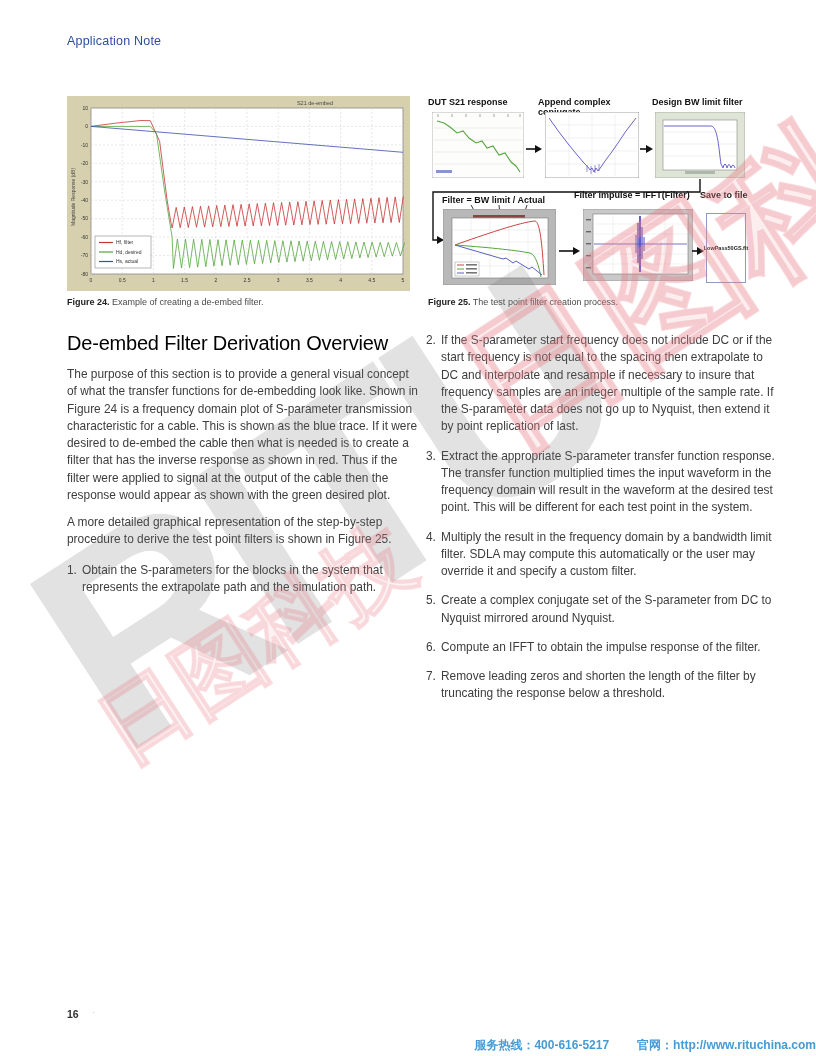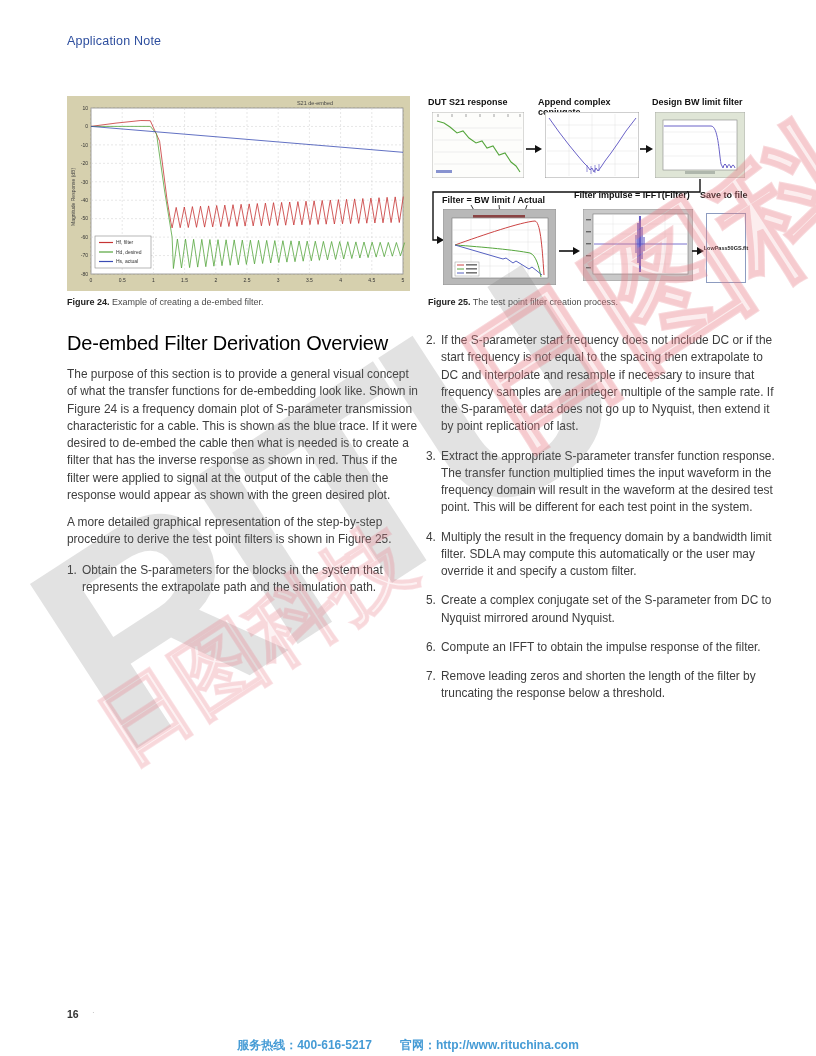--- a/index.html
+++ b/index.html
@@ -32,21 +32,21 @@
   .wm{position:absolute;pointer-events:none;z-index:40;white-space:nowrap;line-height:1;}
   .wm-ritu{left:18px;top:368px;font-size:285px;font-weight:bold;letter-spacing:-14px;
            color:rgba(110,110,110,0.20);transform:rotate(-33deg);}
   .wm-cjk1{left:430px;top:168px;font-size:150px;font-weight:bold;color:rgba(233,125,135,0.14);
            -webkit-text-stroke:2px rgba(233,125,135,0.30);transform:rotate(-33deg);}
   .wm-cjk2{left:80px;top:600px;font-size:88px;font-weight:bold;color:rgba(233,125,135,0.10);
            -webkit-text-stroke:1.5px rgba(233,125,135,0.22);transform:rotate(-33deg);}
   
   .pagenum{position:absolute;left:67px;top:1008px;font-size:10.5px;font-weight:bold;color:#333;}
   .pagetick{position:absolute;left:92px;top:1008px;font-size:8px;color:#bbb;}
-  .footer-line{position:absolute;left:0;top:1037px;width:816px;text-align:center;font-size:12px;
+  .footer-line{position:absolute;left:0;top:1037px;width:816px;text-align:right;font-size:12px;
                color:#459bd5;font-weight:bold;}
   .footer-line .gap{display:inline-block;width:28px;}
   svg text{font-family:"Liberation Sans",sans-serif;}
 </style>
 </head>
 <body>
 
 <div class="page">
 
   <div class="app-note">Application Note</div>

